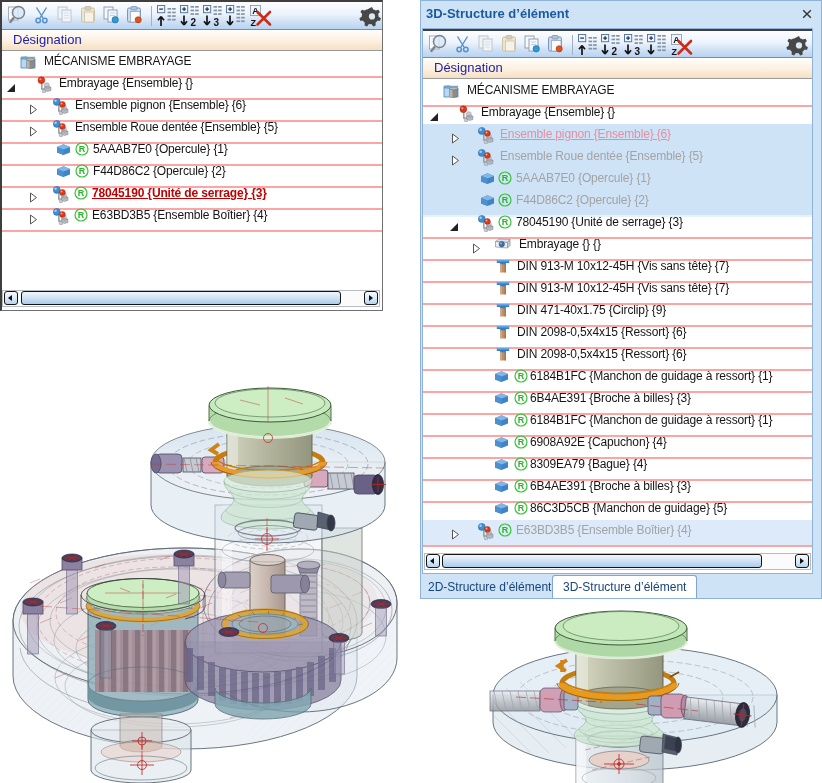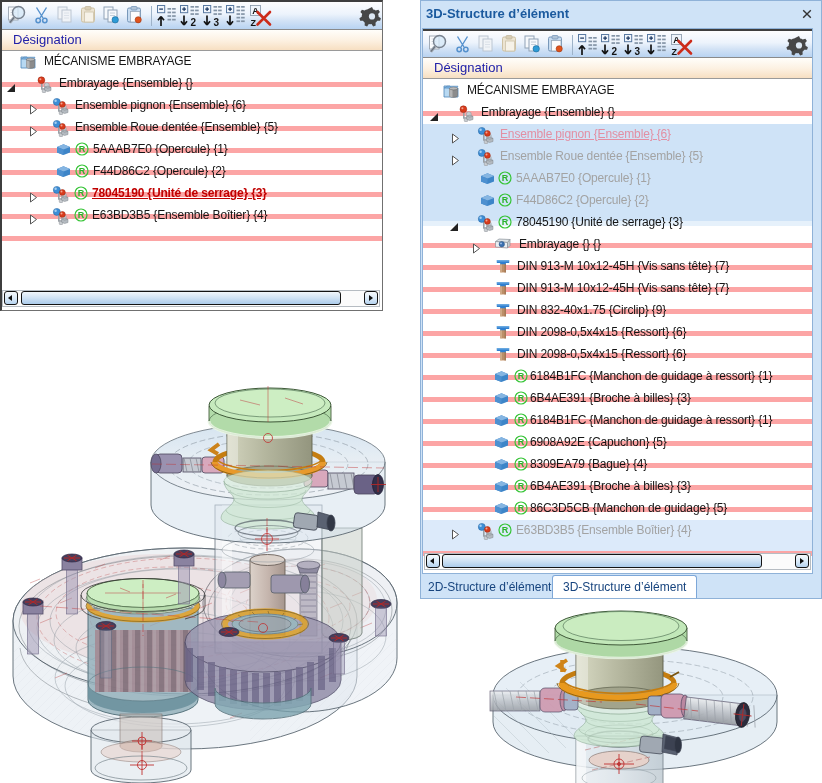--- a/index.html
+++ b/index.html
@@ -1,21 +1,21 @@
 <!DOCTYPE html>
 <html><head>
 <meta charset="utf-8">
 <style>
 html,body{margin:0;padding:0;}
 body{width:822px;height:783px;position:relative;background:#fff;font-family:"Liberation Sans",sans-serif;overflow:hidden;}
 .panelL{position:absolute;left:0;top:0;width:383px;height:311px;border-width:2px 1px 1px 2px;border-style:solid;border-color:#3e3e3e #707070 #707070 #3e3e3e;box-sizing:border-box;background:#fff;}
 .toolbar{position:absolute;left:0;width:100%;height:29px;background:linear-gradient(#fdfdfe,#ecf3fc 45%,#d2e2f5 70%,#b8d3f1);border-top:2px solid #3e3e3e;border-bottom:1px solid #8a8a8a;box-sizing:border-box;}
 .panelL .toolbar{border-top:none;height:28px;}
 .hdr{position:absolute;left:0;width:100%;height:21px;background:linear-gradient(#fffefb,#fcf0e0 55%,#f7dfc2);border-bottom:1px solid #9a9a9a;box-sizing:border-box;color:#2121a8;font-size:13px;line-height:20px;padding-left:11px;}
-.row{position:absolute;left:0;width:100%;height:36px;border-bottom:5px solid #fca5a5;box-sizing:border-box;font-size:12px;line-height:21px;color:#151515;white-space:nowrap;letter-spacing:-0.15px;}
+.row{position:absolute;left:0;width:100%;height:27px;border-bottom:2px solid #fca5a5;box-sizing:border-box;font-size:12px;line-height:21px;color:#151515;white-space:nowrap;letter-spacing:-0.15px;}
 .row .t{position:absolute;top:0;}
 .hl{background:#cfe3f7;border-bottom-color:#e6f1fb;}
 .hl2{background:#dceafa;}
 .gray{color:#a3a3a3;}
 .pink{color:#e28fa3;text-decoration:underline;}
 .red{color:#c00000;font-weight:bold;text-decoration:underline;}
 .icon{position:absolute;top:3px;}
 .tri{position:absolute;top:6px;}
 .hsb{position:absolute;height:17px;background:#fbfbfb;border:1px solid #b6bcc2;box-sizing:border-box;}
 .hsb .btn{position:absolute;top:0px;width:14px;height:14px;background:linear-gradient(#f6fafd,#dcebf8 50%,#b6d3ef);border:1.5px solid #141414;border-radius:3px;box-sizing:border-box;}
@@ -528,21 +528,21 @@
         </div>
         <div class="row " style="top:271px;">
           <span class="icon" style="left:73px;"><svg width="14" height="15" viewBox="0 0 14 15">
               <rect x="4.2" y="4.5" width="5.6" height="9" fill="#c89b76"></rect>
               <rect x="4.2" y="4.5" width="1.8" height="9" fill="#e4c3a4"></rect>
               <rect x="8.6" y="4.5" width="1.2" height="9" fill="#9a6f4e"></rect>
               <path d="M4.2 6 h5.6 M4.2 8 h5.6 M4.2 10 h5.6 M4.2 12 h5.6" stroke="#a87850" stroke-width="0.7"></path>
               <path d="M0.8 1.2 h12.4 v2.8 h-3.4 v1.3 h-5.6 v-1.3 h-3.4 z" fill="#2f7fd0"></path>
               <path d="M0.8 1.2 h12.4 v1.3 h-12.4 z" fill="#6aaae2"></path>
             </svg></span>
-          <span class="t " style="left:94px;">DIN 832-40x1.75 {Circlip} {9}</span>
+          <span class="t " style="left:94px;">DIN 471-40x1.75 {Circlip} {9}</span>
         </div>
         <div class="row " style="top:293px;">
           <span class="icon" style="left:73px;"><svg width="14" height="15" viewBox="0 0 14 15">
               <rect x="4.2" y="4.5" width="5.6" height="9" fill="#c89b76"></rect>
               <rect x="4.2" y="4.5" width="1.8" height="9" fill="#e4c3a4"></rect>
               <rect x="8.6" y="4.5" width="1.2" height="9" fill="#9a6f4e"></rect>
               <path d="M4.2 6 h5.6 M4.2 8 h5.6 M4.2 10 h5.6 M4.2 12 h5.6" stroke="#a87850" stroke-width="0.7"></path>
               <path d="M0.8 1.2 h12.4 v2.8 h-3.4 v1.3 h-5.6 v-1.3 h-3.4 z" fill="#2f7fd0"></path>
               <path d="M0.8 1.2 h12.4 v1.3 h-12.4 z" fill="#6aaae2"></path>
             </svg></span>
@@ -598,21 +598,21 @@
         <div class="row " style="top:403px;">
           <span class="icon" style="left:70px;"><svg width="17" height="14" viewBox="0 0 17 14">
               <path d="M2 5 L8.5 2.2 L15 5 L15 10.5 L8.5 13 L2 10.5 z" fill="#3d85c8"></path>
               <path d="M2 5 L8.5 2.2 L15 5 L8.5 7.6 z" fill="#85b5e2"></path>
               <path d="M2 5 L8.5 7.6 L8.5 13 L2 10.5 z" fill="#4d90d0"></path>
             </svg></span>
           <span class="icon" style="left:91px;"><svg width="14" height="14" viewBox="0 0 14 14">
               <circle cx="7" cy="7" r="6" fill="none" stroke="#35c435" stroke-width="1.2"></circle>
               <text x="7" y="10.3" font-size="9" font-weight="bold" text-anchor="middle" fill="#2ab42a" font-family="Liberation Sans">R</text>
             </svg></span>
-          <span class="t " style="left:107px;">6908A92E {Capuchon} {5}</span>
+          <span class="t " style="left:107px;">6908A92E {Capuchon} {4}</span>
         </div>
         <div class="row " style="top:425px;">
           <span class="icon" style="left:70px;"><svg width="17" height="14" viewBox="0 0 17 14">
               <path d="M2 5 L8.5 2.2 L15 5 L15 10.5 L8.5 13 L2 10.5 z" fill="#3d85c8"></path>
               <path d="M2 5 L8.5 2.2 L15 5 L8.5 7.6 z" fill="#85b5e2"></path>
               <path d="M2 5 L8.5 7.6 L8.5 13 L2 10.5 z" fill="#4d90d0"></path>
             </svg></span>
           <span class="icon" style="left:91px;"><svg width="14" height="14" viewBox="0 0 14 14">
               <circle cx="7" cy="7" r="6" fill="none" stroke="#35c435" stroke-width="1.2"></circle>
               <text x="7" y="10.3" font-size="9" font-weight="bold" text-anchor="middle" fill="#2ab42a" font-family="Liberation Sans">R</text>

